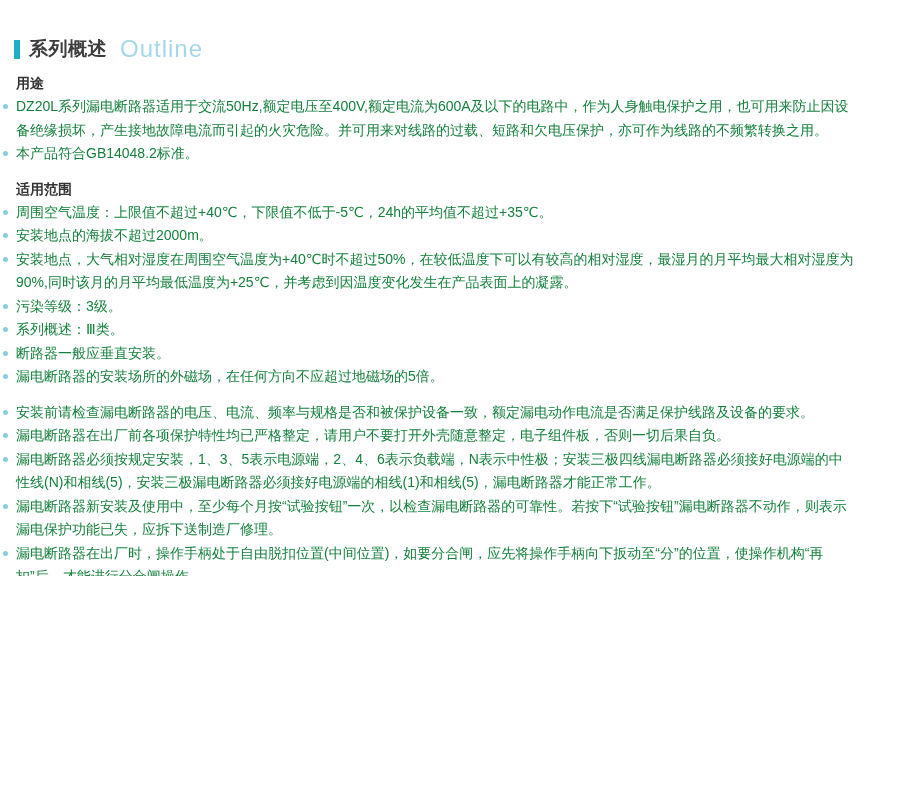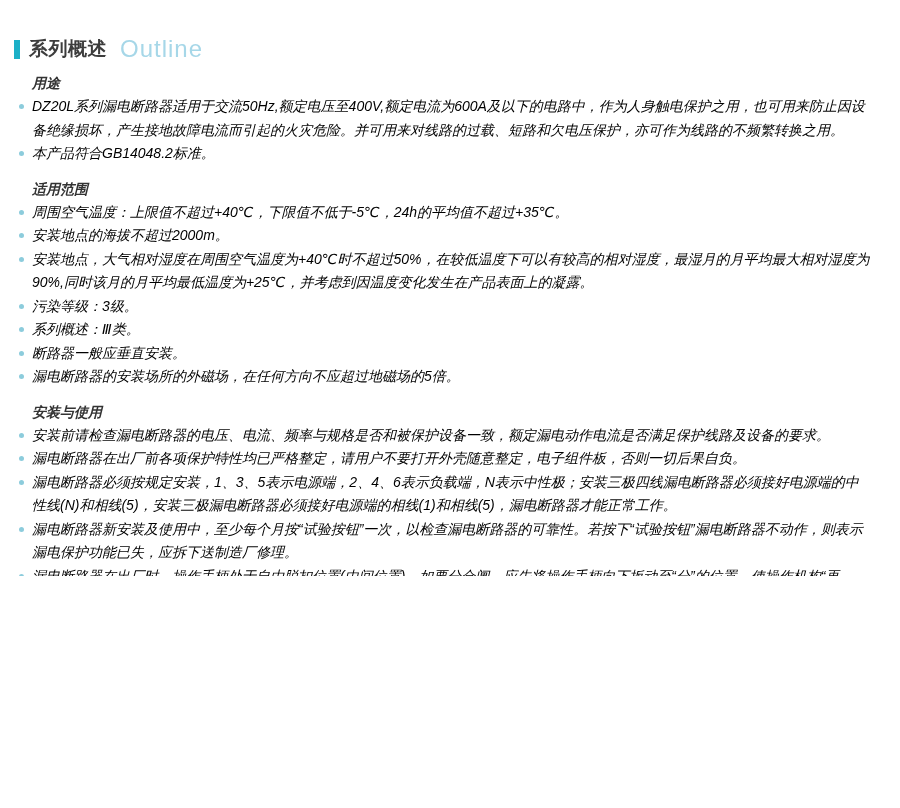--- a/index.html
+++ b/index.html
@@ -15,31 +15,31 @@
   .accent-bar{
     width:6px;height:19px;background:#1cb0c7;margin-right:9px;flex:0 0 auto;
   }
   .title-zh{
     font-size:19px;line-height:22px;color:#3d3d3d;font-weight:600;letter-spacing:0.5px;
   }
   .title-en{
     font-size:24px;line-height:22px;color:#a6d7e8;font-weight:400;margin-left:13px;letter-spacing:1px;
   }
   .content{
-    margin:0 22px 0 32px;width:840px;font-style:italic;
+    margin:0 22px 0 16px;width:840px;
   }
   .section{margin-top:12px;}
   .section-h{
     font-size:14px;font-weight:700;color:#333333;line-height:23px;margin:0;
   }
   ul.blist{
     list-style:none;margin:0;padding:0;
   }
   ul.blist li{
-    position:relative;font-size:14px;line-height:23.5px;color:#000000;
+    position:relative;font-size:14px;line-height:23.5px;color:#15803d;
     padding:0;margin:0;
   }
   .dot{
     position:absolute;left:-13px;top:9px;width:5px;height:5px;border-radius:50%;
     background:#8cccdc;display:inline-block;
   }
   .txt{display:block;}
 </style>
 </head>
 <body>
@@ -97,21 +97,20 @@
           </li>
         <li>
             <span class="dot"></span>
             <span class="txt">漏电断路器的安装场所的外磁场，在任何方向不应超过地磁场的5倍。</span>
           </li>
       </ul>
     </div>
 
 
     <div class="section">
-      <h3 class="section-h">安装与使用</h3>
       <ul class="blist">
         <li>
             <span class="dot"></span>
             <span class="txt">安装前请检查漏电断路器的电压、电流、频率与规格是否和被保护设备一致，额定漏电动作电流是否满足保护线路及设备的要求。</span>
           </li>
         <li>
             <span class="dot"></span>
             <span class="txt">漏电断路器在出厂前各项保护特性均已严格整定，请用户不要打开外壳随意整定，电子组件板，否则一切后果自负。</span>
           </li>
         <li>

